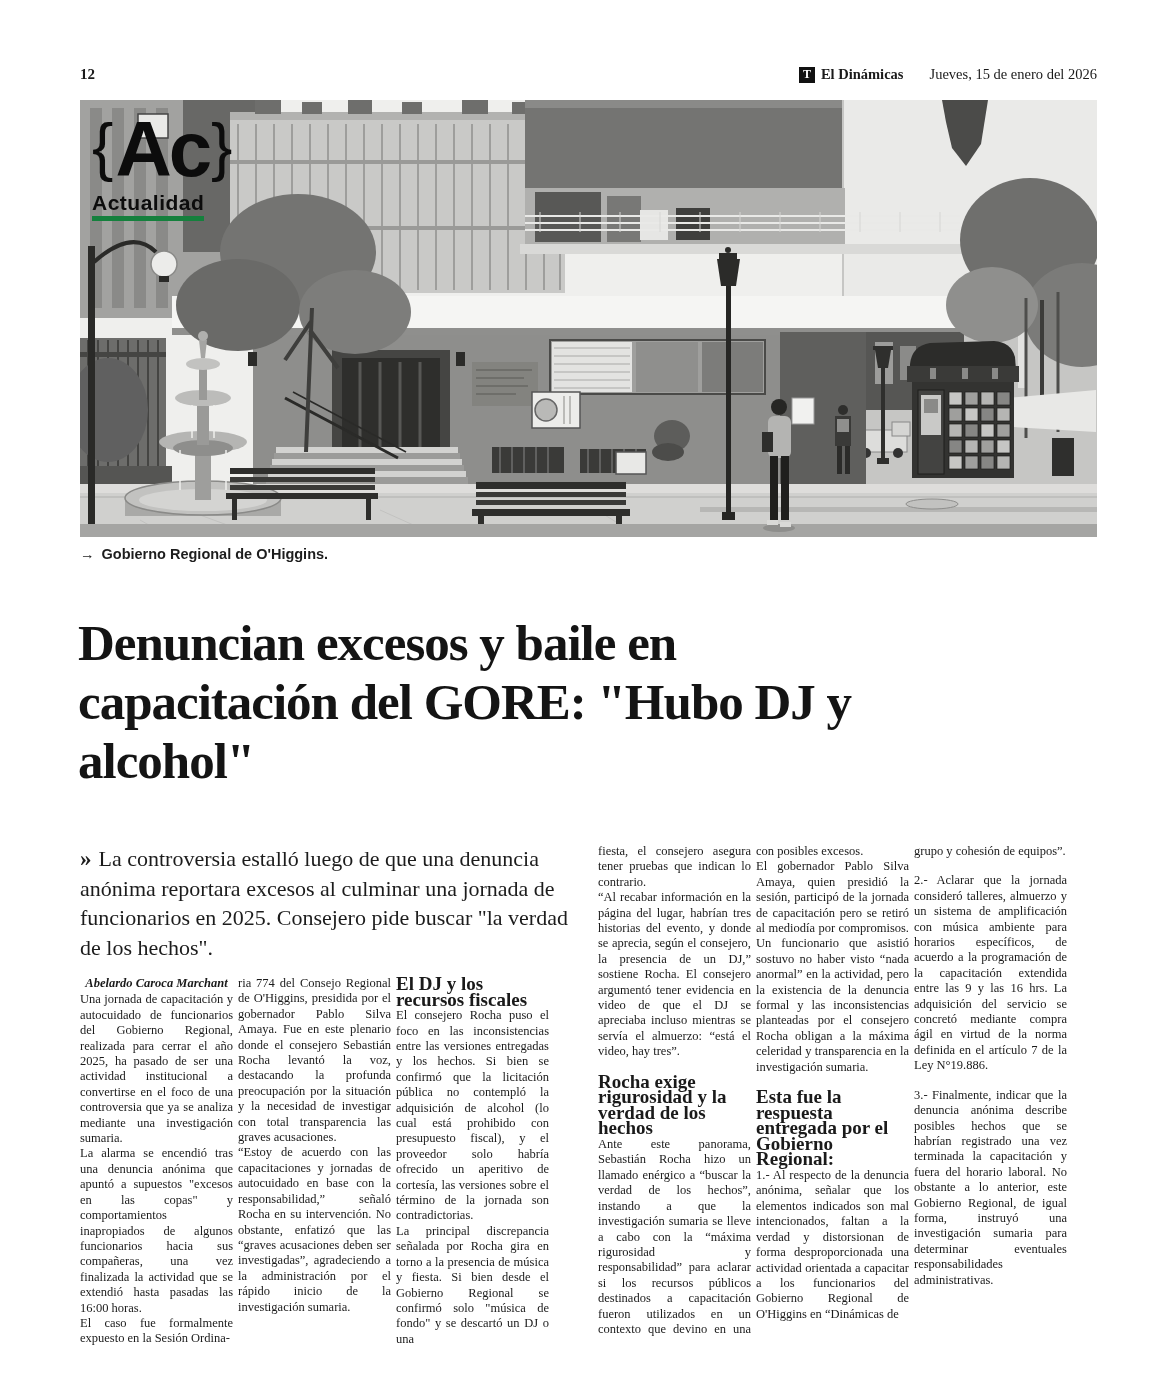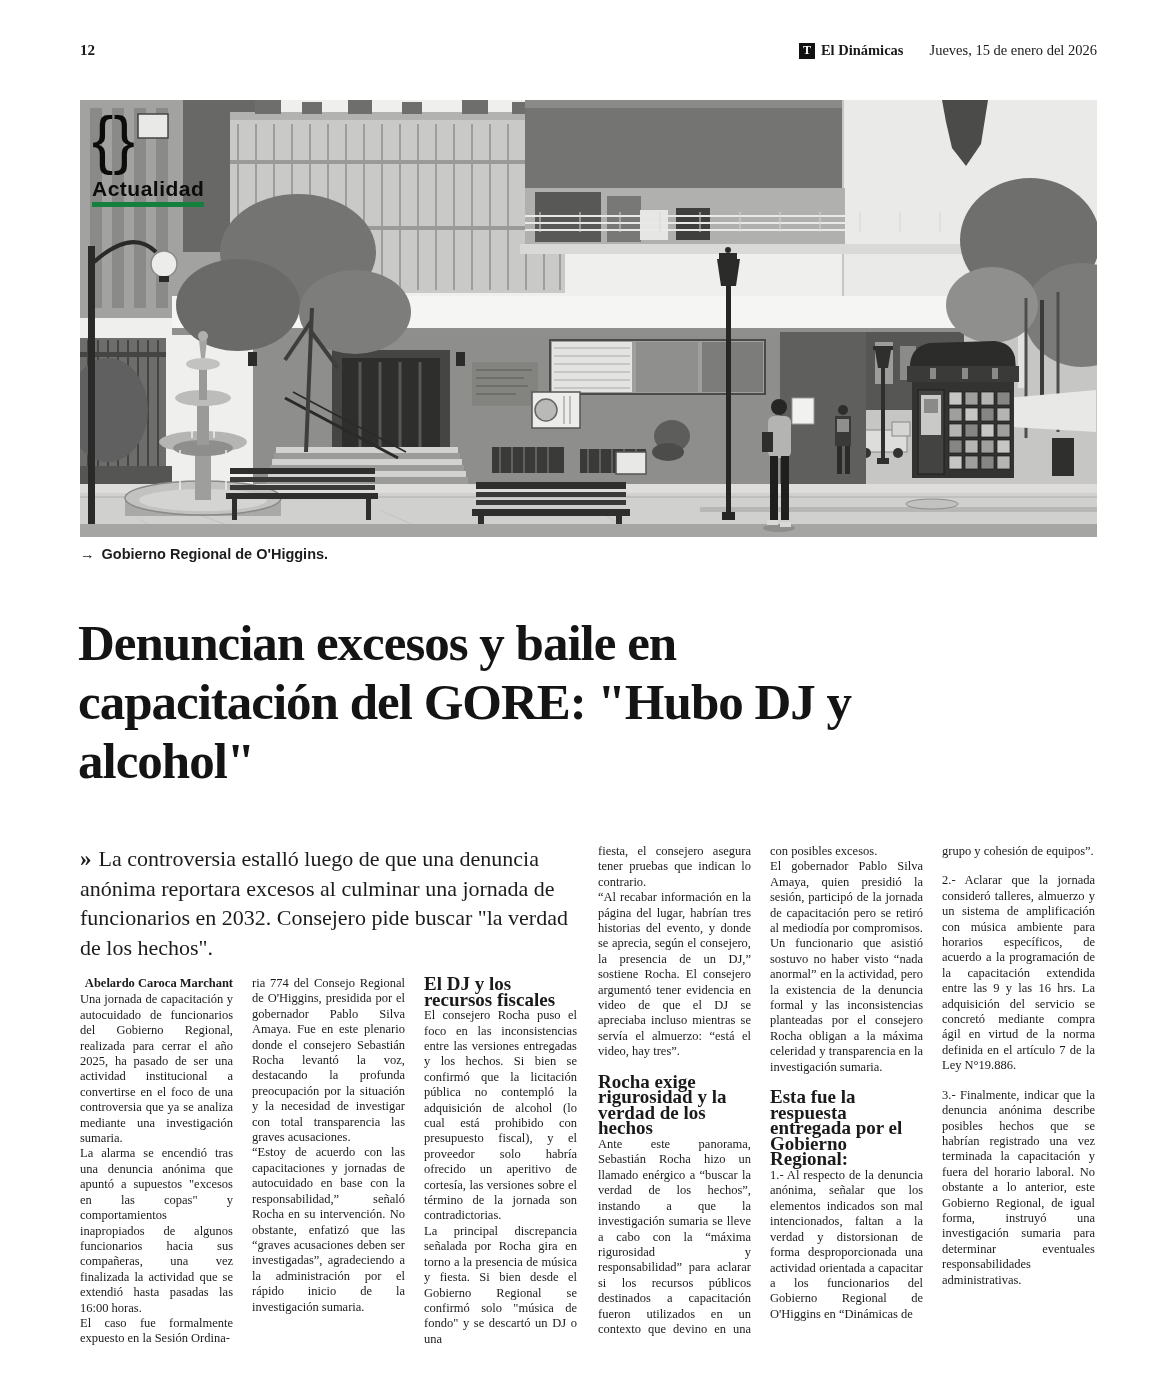--- a/index.html
+++ b/index.html
@@ -1,19 +1,19 @@
 <!DOCTYPE html>
 <html lang="es"><head>
 <meta charset="utf-8">
 <style>
   html,body{margin:0;padding:0;background:#ffffff;}
   .page{position:relative;width:1152px;height:1390px;background:#ffffff;overflow:hidden;
         font-family:"Liberation Serif","DejaVu Serif",serif;color:#1a1a1a;}
   
-  .hdr{position:absolute;top:42px;left:80px;width:1017px;display:flex;justify-content:space-between;align-items:flex-end;}
+  .hdr{position:absolute;top:66px;left:80px;width:1017px;display:flex;justify-content:space-between;align-items:flex-end;}
   .hdr .pageno{font-weight:700;font-size:15px;}
   .hdr .right{display:flex;align-items:center;gap:6px;font-size:14.5px;}
   .hdr .tbox{width:16px;height:16px;background:#111;color:#fff;font-weight:700;font-size:12px;
              display:flex;align-items:center;justify-content:center;}
   .hdr .brand{font-weight:700;}
   .hdr .date{margin-left:20px;}
   
   .photo{position:absolute;top:100px;left:80px;width:1017px;height:437px;}
   .photo svg{display:block;width:1017px;height:437px;}
   .badge{position:absolute;top:10px;left:12px;color:#0c0c0c;
@@ -27,26 +27,26 @@
   .caption{position:absolute;top:546px;left:80px;font-family:"Liberation Sans","DejaVu Sans",sans-serif;
            font-weight:700;font-size:14.5px;color:#1d1d1d;display:flex;gap:7px;align-items:center;}
   
   .headline{position:absolute;top:580px;left:78px;width:980px;font-weight:700;
             font-size:51px;line-height:1.16;letter-spacing:-1px;color:#141414;}
   
   .main{position:absolute;top:844px;left:80px;width:1017px;display:flex;gap:19px;}
   .half{width:499px;}
   .lead{font-size:22px;line-height:29.5px;color:#1c1c1c;margin-bottom:14px;}
   .lead .mk{font-weight:700;font-size:23px;margin-right:7px;}
-  .cols{display:flex;gap:19px;}
+  .cols{display:flex;gap:5px;}
   .col{width:153px;overflow:hidden;}
   .half.left .col{height:378px;}
   .half.right .col{height:494px;}
   .blk{font-size:12.5px;line-height:15.4px;text-align:justify;hyphens:auto;-webkit-hyphens:auto;}
-  .blk.byline{font-weight:700;margin-bottom:1px;text-align:right;}
+  .blk.byline{font-weight:700;font-style:italic;margin-bottom:1px;text-align:center;}
   .blk.subhead{font-weight:700;font-size:19px;line-height:15.6px;margin:14px 0 1px 0;text-align:left;}
   .blk.subhead:first-child{margin-top:0;}
   .blk.gap{margin-top:14px;}
 </style>
 </head>
 <body>
 
 <div class="page">
 
   <div class="hdr">
@@ -329,41 +329,42 @@
         <rect x="690" y="356" width="8" height="64" fill="#1f1f1d"></rect>
         <rect x="701" y="356" width="8" height="64" fill="#1f1f1d"></rect>
         <rect x="687" y="420" width="11" height="5" fill="#d9d9d7"></rect>
         <rect x="700" y="422" width="11" height="5" fill="#d9d9d7"></rect>
       </g>
     </svg>
 
     <div class="badge">
       <div class="row1">
         <span class="brace">{</span>
+        <span class="abbr">Ac</span>
         <span class="brace">}</span>
       </div>
       <div class="label">Actualidad</div>
     </div>
   </div>
 
   <div class="caption">
     <span>→</span>
     <span>Gobierno Regional de O'Higgins.</span>
   </div>
 
   <h1 class="headline">
       <div class="hl-line">Denuncian excesos y baile en</div>
       <div class="hl-line">capacitación del GORE: "Hubo DJ y</div>
       <div class="hl-line">alcohol"</div>
     </h1>
 
   <div class="main">
     <div class="half left">
       <div class="lead">
-        <span class="mk">»</span><span>La controversia estalló luego de que una denuncia anónima reportara excesos al culminar una jornada de funcionarios en 2032. Consejero pide buscar "la verdad de los hechos".</span>
+        <span class="mk">»</span><span>La controversia estalló luego de que una denuncia anónima reportara excesos al culminar una jornada de funcionarios en 2025. Consejero pide buscar "la verdad de los hechos".</span>
       </div>
       <div class="cols">
           <div class="col">
             <div class="blk byline">Abelardo Caroca Marchant</div>
             <div class="blk para">Una jornada de capacitación y autocuidado de funcionarios del Gobierno Regional, realizada para cerrar el año 2025, ha pasado de ser una actividad institucional a convertirse en el foco de una controversia que ya se analiza mediante una investigación sumaria.</div>
             <div class="blk para">La alarma se encendió tras una denuncia anónima que apuntó a supuestos "excesos en las copas" y comportamientos inapropiados de algunos funcionarios hacia sus compañeras, una vez finalizada la actividad que se extendió hasta pasadas las 16:00 horas.</div>
             <div class="blk para">El caso fue formalmente expuesto en la Sesión Ordina-</div>
           </div>
           <div class="col">
             <div class="blk para">ria 774 del Consejo Regional de O'Higgins, presidida por el gobernador Pablo Silva Amaya. Fue en este plenario donde el consejero Sebastián Rocha levantó la voz, destacando la profunda preocupación por la situación y la necesidad de investigar con total transparencia las graves acusaciones.</div>

